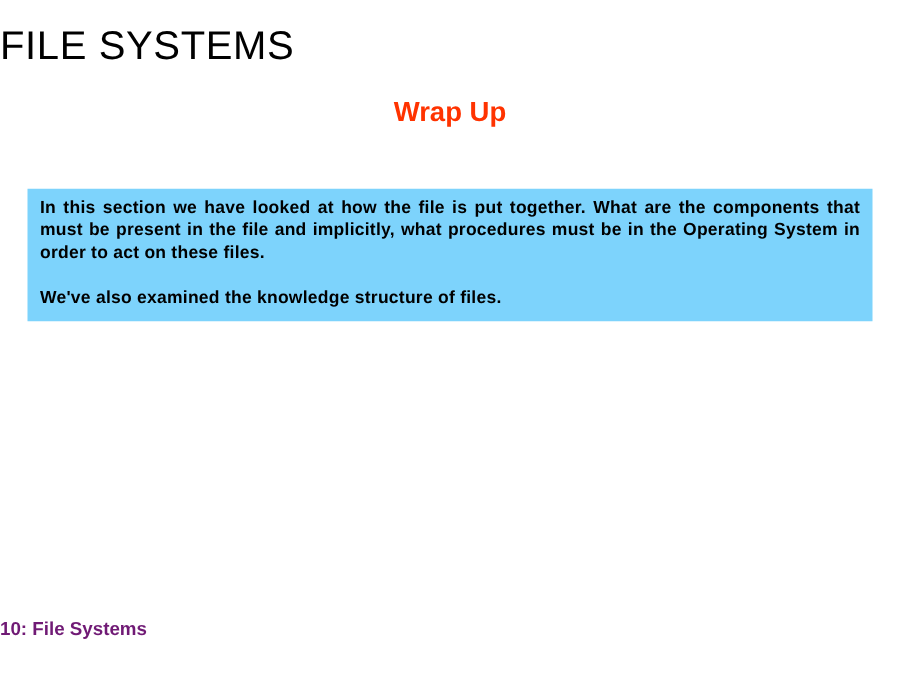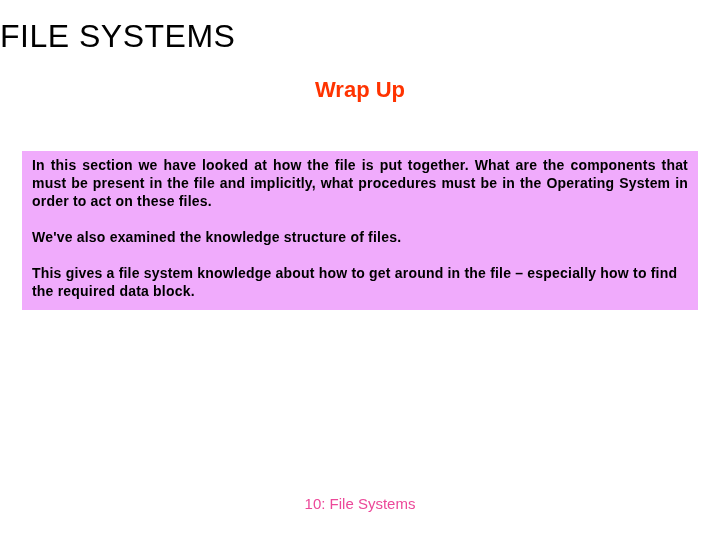--- a/index.html
+++ b/index.html
@@ -20,21 +20,21 @@
     letter-spacing: 0.5px;
   }
   .subtitle {
     text-align: center;
     font-size: 22px;
     font-weight: bold;
     color: #ff3300;
     margin-top: 22px;
   }
   .body-block {
-    background: #f0abfc;
+    background: #7dd3fc;
     margin: 48px 22px 0 22px;
     padding: 6px 10px 10px 10px;
   }
   .para {
     font-size: 14px;
     font-weight: bold;
     color: #000;
     line-height: 1.28;
     margin-bottom: 18px;
     letter-spacing: 0.2px;
@@ -44,31 +44,30 @@
     text-justify: inter-word;
   }
   .para:last-child {
     margin-bottom: 0;
   }
   .footer {
     position: absolute;
     bottom: 28px;
     left: 0;
     right: 0;
-    text-align: center;
+    text-align: left;
     font-size: 15px;
-    font-weight: normal;
-    color: #ec4899;
+    font-weight: bold;
+    color: #701a75;
   }
 </style>
 </head>
 <body>
 
 <h1 class="title">FILE SYSTEMS</h1>
 <h2 class="subtitle">Wrap Up</h2>
 
 <div class="body-block">
   <p class="para justify">In this section we have looked at how the file is put together.   What are the components that must be present in the file and implicitly, what procedures must be in the Operating System in order to act on these files.</p>
   <p class="para">We've also examined the knowledge structure of files.</p>
-  <p class="para">This gives a file system knowledge about how to get around in the file – especially how to find the required data block.</p>
 </div>
 
 <div class="footer">10: File Systems</div>
 
 </body></html>

